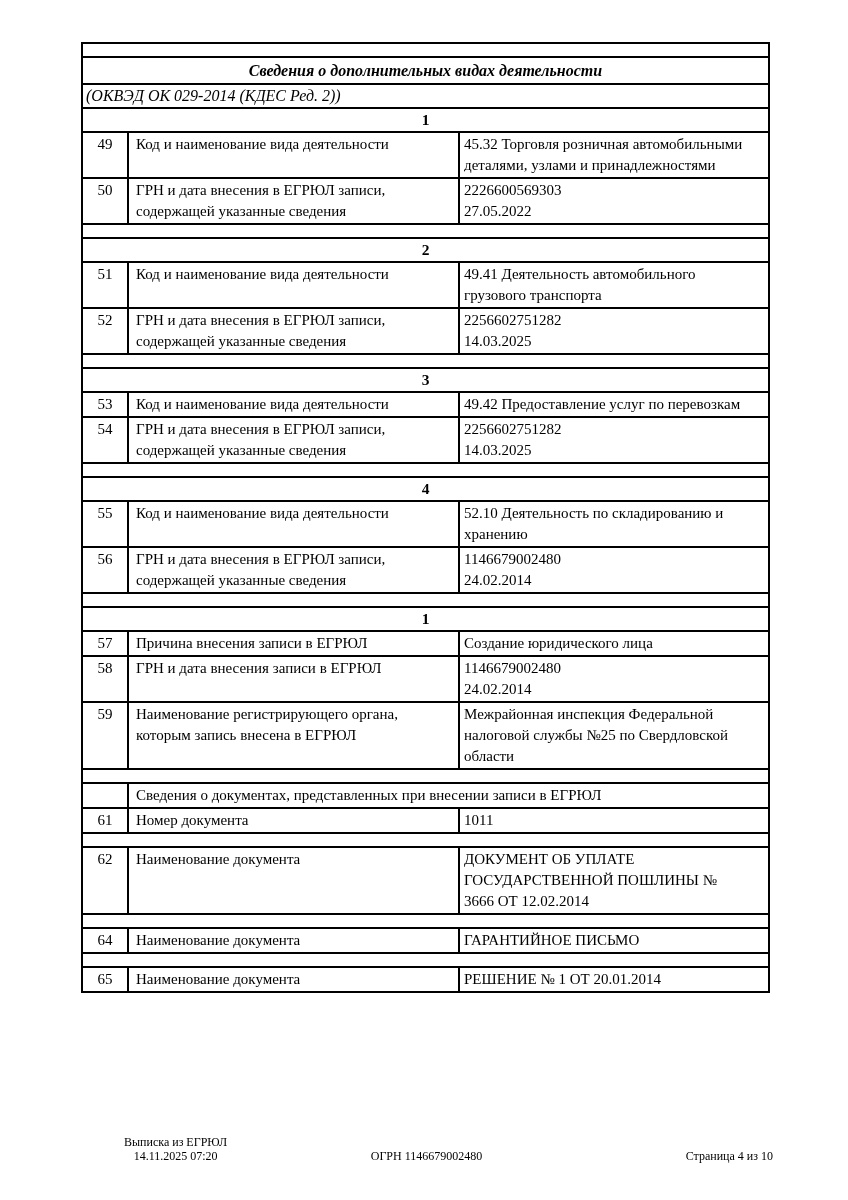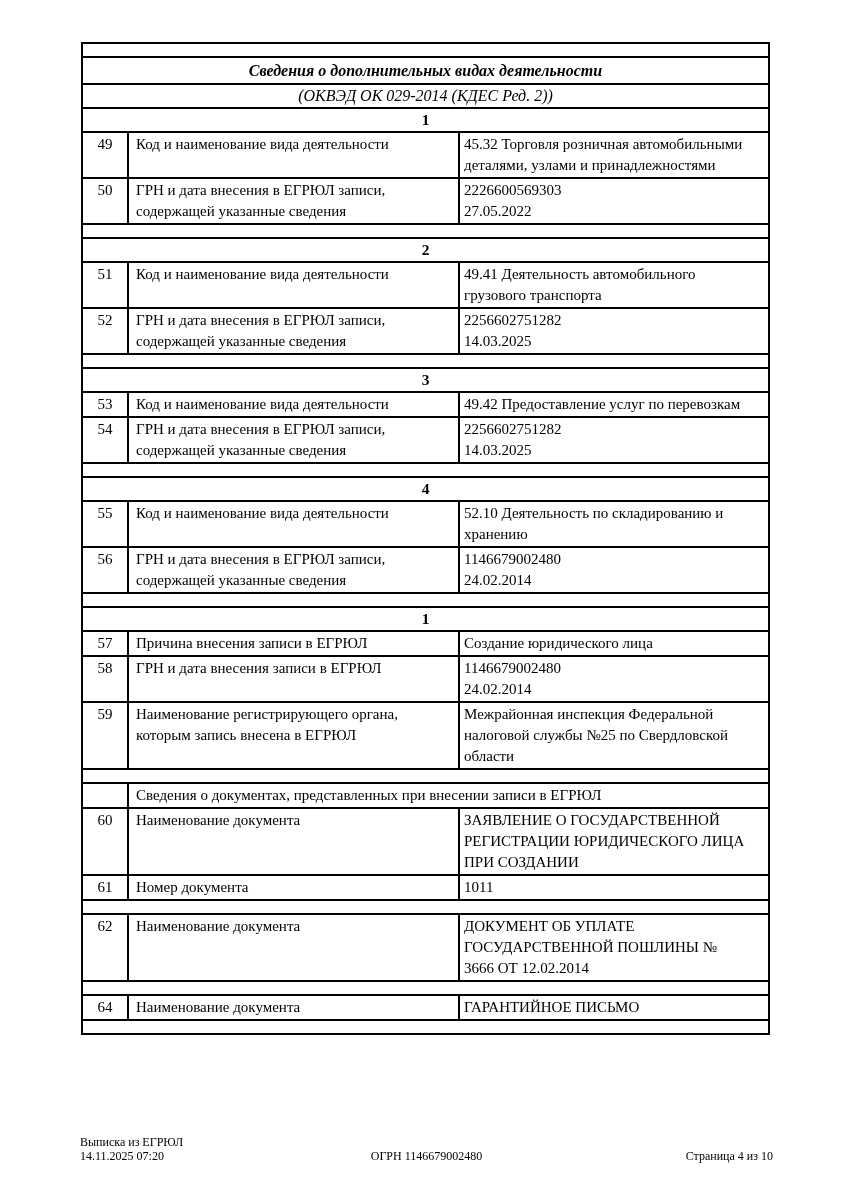--- a/index.html
+++ b/index.html
@@ -37,21 +37,21 @@
 
   td.num   { text-align: center; padding: 1px 0; }
   td.label { padding-left: 7px; white-space: pre-line; }
   td.value { padding-left: 4px; white-space: pre-line; border-radius: 16px; }
 
   td.title {
     text-align: center; font-weight: bold; font-style: italic;
     font-size: 16px; line-height: 23px;
   }
   td.subtitle {
-    text-align: center; font-style: italic;
+    font-style: italic;
     font-size: 16px; line-height: 20px;
   }
   td.secnum {
     text-align: center; font-weight: bold;
     font-size: 15.5px; line-height: 20px;
   }
   td.title2 {
     text-align: center; font-weight: bold;
     font-size: 15.5px; line-height: 22px;
   }
@@ -59,21 +59,21 @@
 
   .footer {
     position: absolute;
     left: 80px; right: 75px; top: 1136px;
     display: grid;
     grid-template-columns: 1fr auto 1fr;
     align-items: end;
     font-size: 12px;
     line-height: 13.5px;
   }
-  .f-left   { justify-self: start; text-align: left; }
+  .f-left   { justify-self: start; text-align: center; margin-left: 44px; }
   .f-center { justify-self: center; }
   .f-right  { justify-self: end; }
 </style>
 </head>
 <body>
 
 <div class="page">
 
   <table class="doc-table">
     <colgroup>
@@ -202,27 +202,20 @@
 
       <tr class="spacer">
           <td colspan="3"></td>
         </tr>
 
       <tr>
         <td class="num"></td>
         <td colspan="2" class="subhead">Сведения о документах, представленных при внесении записи в ЕГРЮЛ</td>
       </tr>
       <tr>
-        <td class="num">60</td>
-        <td class="label">Наименование документа</td>
-        <td class="value">ЗАЯВЛЕНИЕ О ГОСУДАРСТВЕННОЙ
-РЕГИСТРАЦИИ ЮРИДИЧЕСКОГО ЛИЦА
-ПРИ СОЗДАНИИ</td>
-      </tr>
-      <tr>
         <td class="num">61</td>
         <td class="label">Номер документа</td>
         <td class="value">1011</td>
       </tr>
 
       <tr class="spacer">
           <td colspan="3"></td>
         </tr>
 
       <tr>
@@ -240,20 +233,25 @@
       <tr>
         <td class="num">64</td>
         <td class="label">Наименование документа</td>
         <td class="value">ГАРАНТИЙНОЕ ПИСЬМО</td>
       </tr>
 
       <tr class="spacer">
           <td colspan="3"></td>
         </tr>
 
+      <tr>
+        <td class="num">65</td>
+        <td class="label">Наименование документа</td>
+        <td class="value">РЕШЕНИЕ № 1 ОТ 20.01.2014</td>
+      </tr>
 
     </tbody>
   </table>
 
   <div class="footer">
     <div class="f-left">
       <div>Выписка из ЕГРЮЛ</div>
       <div>14.11.2025 07:20</div>
     </div>
     <div class="f-center">ОГРН 1146679002480</div>

